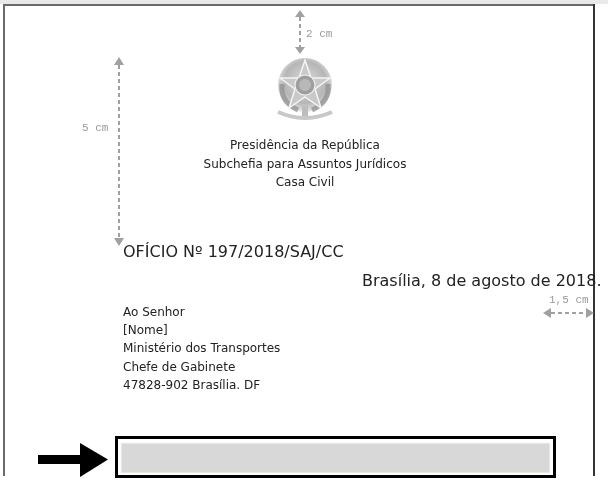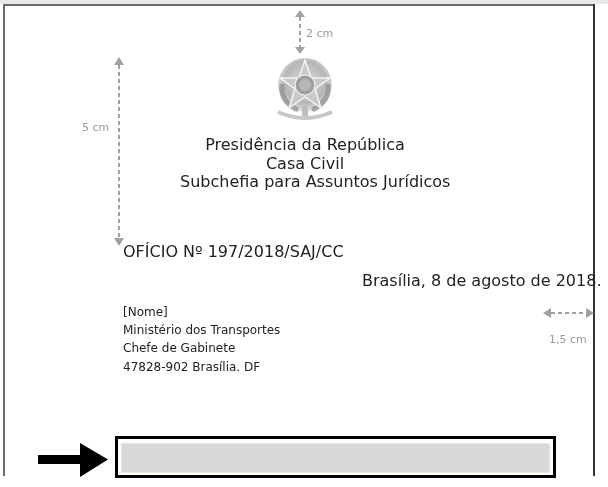--- a/index.html
+++ b/index.html
@@ -45,39 +45,40 @@
       line-height: 18px;
       white-space: nowrap;
     }
     .header-block {
       position: absolute;
       left: 180px;
       top: 136px;
       width: 250px;
       text-align: center;
       color: #222222;
-      font-size: 16px;
+      font-size: 12px;
       line-height: 18.5px;
     }
     .header-block div { white-space: nowrap; }
     .addressee {
       position: absolute;
       left: 123px;
       top: 303px;
       color: #222222;
       font-size: 12px;
       line-height: 18.2px;
     }
     .addressee div { white-space: nowrap; }
     .annot {
       position: absolute;
       color: #9a9a9a;
       font-size: 11px;
       line-height: 12px;
       white-space: nowrap;
+      font-family: Liberation Mono, monospace;
     }
     .annot-svg {
       position: absolute;
       overflow: visible;
     }
     .emblem {
       position: absolute;
       left: 268px;
       top: 54px;
       width: 74px;
@@ -144,36 +145,37 @@
 
 <svg class="annot-svg" style="left:113px; top:57px;" width="12" height="190" viewBox="0 0 12 190">
   <polygon points="6,0 1,8 11,8" fill="#a0a0a0"></polygon>
   <line x1="6" y1="8" x2="6" y2="181" stroke="#a0a0a0" stroke-width="2" stroke-dasharray="4,3"></line>
   <polygon points="6,189 1,181 11,181" fill="#a0a0a0"></polygon>
 </svg>
 <div class="annot" style="left:82px; top:122px;">5 cm</div>
 
 <div class="header-block">
   <div>Presidência da República</div>
+  <div>Subchefia para Assuntos Jurídicos</div>
   <div>Casa Civil</div>
-  <div>Subchefia para Assuntos Jurídicos</div>
 </div>
 
 <div class="doc-text" style="left:123px; top:243px;">OFÍCIO Nº 197/2018/SAJ/CC</div>
 
 <div class="doc-text" style="left:362px; top:272px;">Brasília, 8 de agosto de 2018.</div>
 
-<div class="annot" style="left:549px; top:294px;margin-top:40px;">1,5 cm</div>
+<div class="annot" style="left:549px; top:294px;">1,5 cm</div>
 <svg class="annot-svg" style="left:543px; top:307px;" width="52" height="12" viewBox="0 0 52 12">
   <polygon points="0,6 8,1 8,11" fill="#a0a0a0"></polygon>
   <line x1="8" y1="6" x2="43" y2="6" stroke="#a0a0a0" stroke-width="2" stroke-dasharray="4,3"></line>
   <polygon points="51,6 43,1 43,11" fill="#a0a0a0"></polygon>
 </svg>
 
 <div class="addressee">
+  <div>Ao Senhor</div>
   <div>[Nome]</div>
   <div>Ministério dos Transportes</div>
   <div>Chefe de Gabinete</div>
   <div>47828-902 Brasília. DF</div>
 </div>
 
 <svg class="pointer-arrow" viewBox="0 0 70 34">
   <rect x="0" y="12" width="44" height="9" fill="#000000"></rect>
   <polygon points="42,0 70,16.5 42,34" fill="#000000"></polygon>
 </svg>

